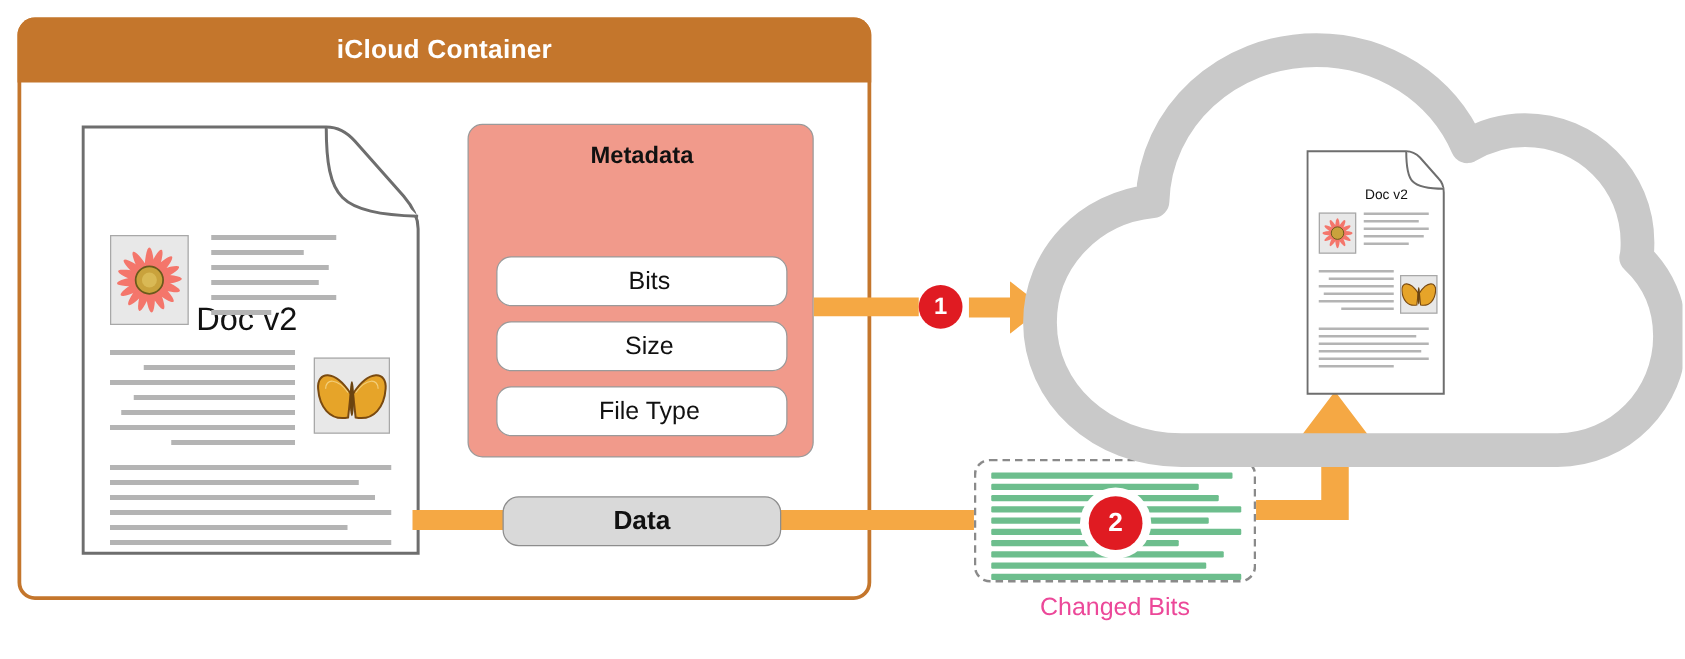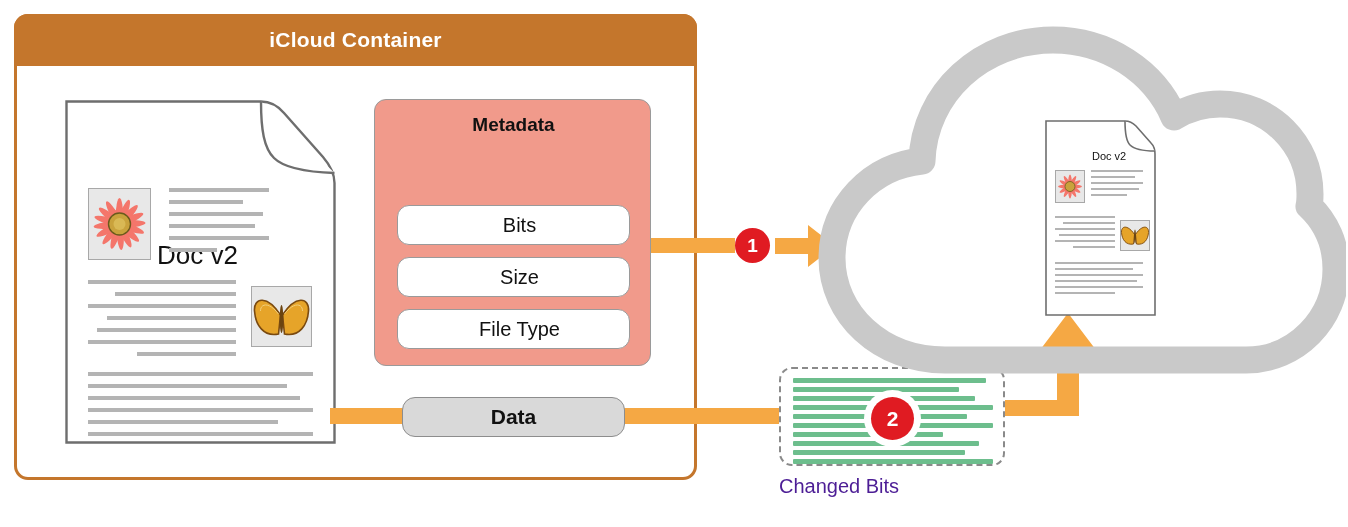--- a/index.html
+++ b/index.html
@@ -62,22 +62,22 @@
   .badge{position:absolute;border-radius:50%;background:#E01B22;color:#fff;
       display:flex;align-items:center;justify-content:center;font-weight:bold;}
   #badge-1{left:735px;top:228px;width:35px;height:35px;font-size:19px;}
   #badge-2{left:871px;top:397px;width:43px;height:43px;font-size:21px;
       box-shadow:0 0 0 7px #ffffff;}
 
   
   #changed-bits{position:absolute;left:779px;top:367px;width:226px;height:99px;
       border:2px dashed #8a8a8a;border-radius:13px;box-sizing:border-box;background:#fff;}
   .gline{position:absolute;height:5px;background:#6DBE8D;border-radius:1px;}
-  #changed-bits-label{position:absolute;left:779px;top:475px;width:226px;
-      font-size:20px;color:#4c1d95;}
+  #changed-bits-label{position:absolute;left:779px;top:475px;width:226px;text-align:center;
+      font-size:20px;color:#ec4899;}
 
   
   #cloud{position:absolute;left:818px;top:8px;width:528px;height:372px;}
 
   
   #doc-cloud{position:absolute;left:1045px;top:120px;width:111px;height:196px;}
 </style>
 </head>
 <body>
 

